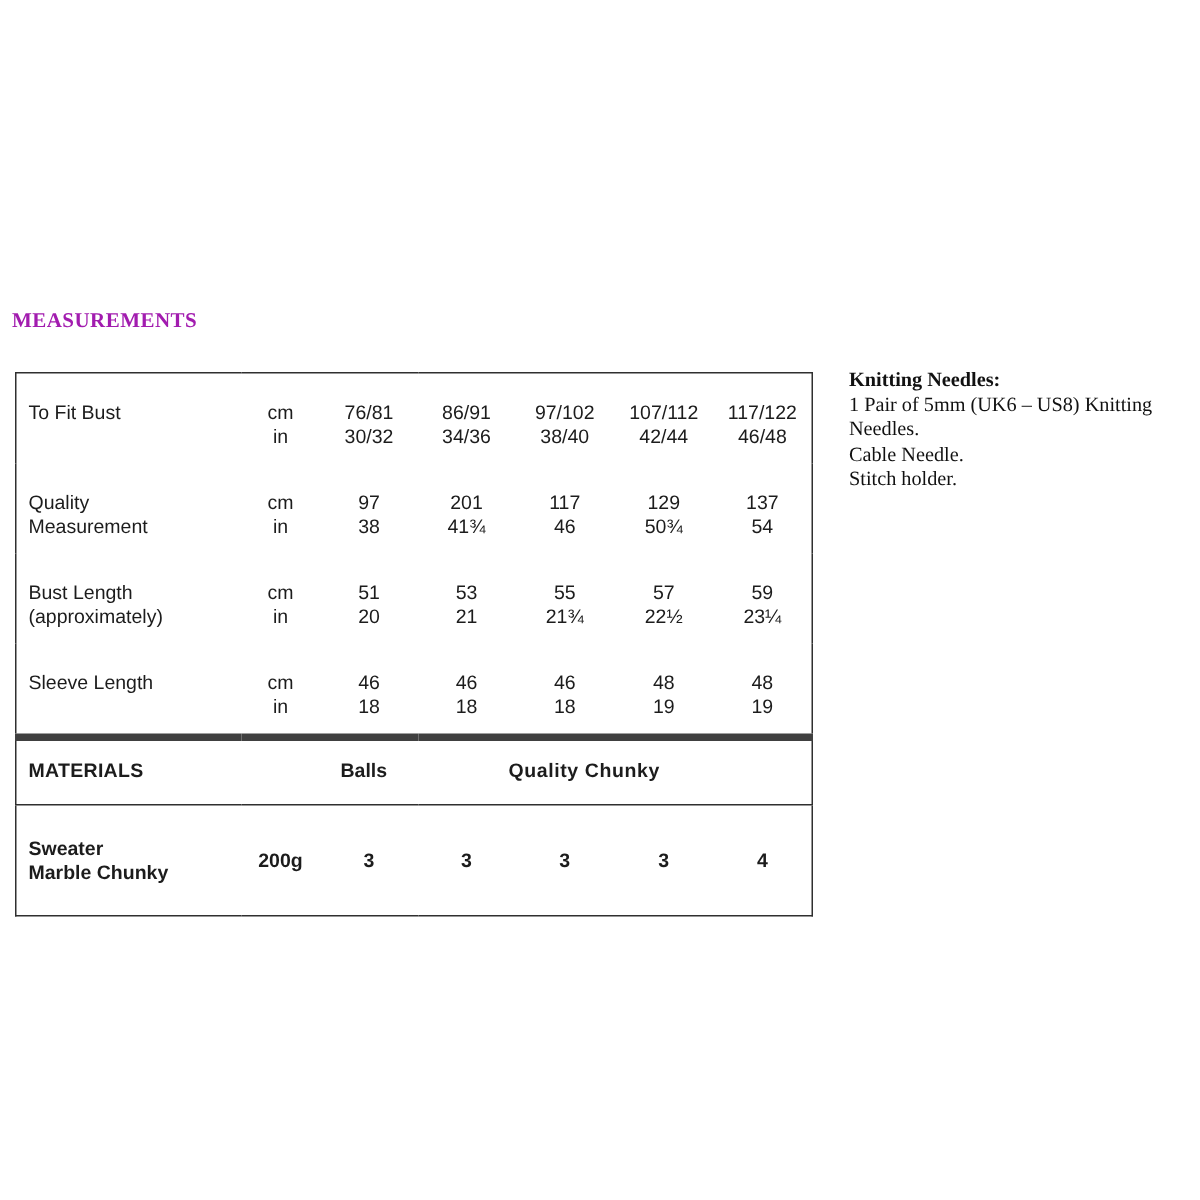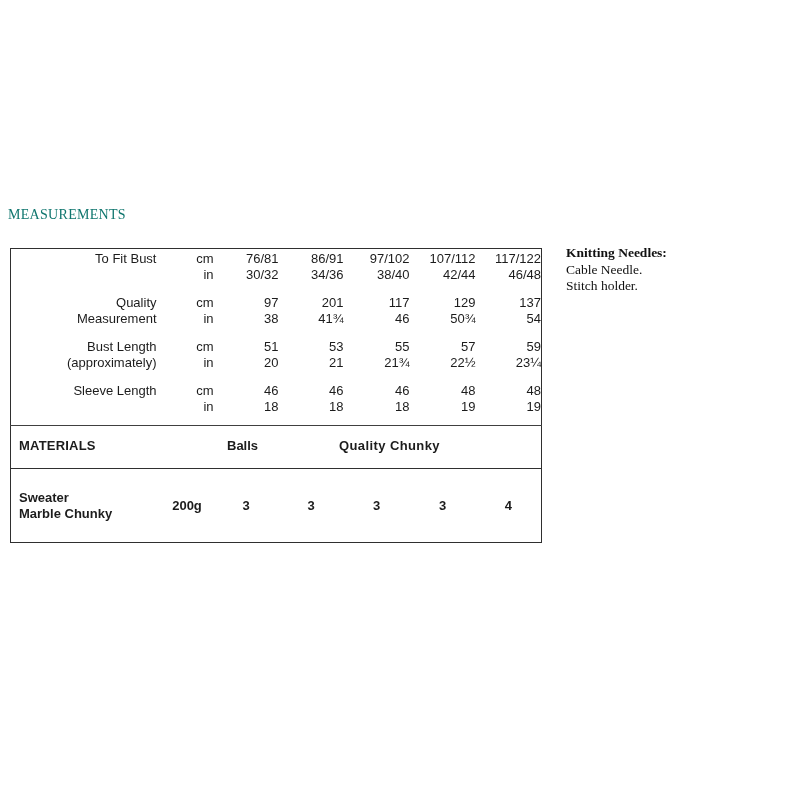--- a/index.html
+++ b/index.html
@@ -7,48 +7,48 @@
     width:800px; height:800px; overflow:hidden;
     font-family:"Liberation Sans", sans-serif;
     color:#1c1c1c;
     -webkit-font-smoothing:antialiased;
   }
   .page { position:relative; width:800px; height:800px; background:#fff; }
 
   .heading {
     position:absolute; left:8px; top:207px;
     font-family:"Liberation Serif", serif;
-    font-weight:normal; font-size:14px; letter-spacing:0.3px;
-    color:#0f766e;
+    font-weight:bold; font-size:14px; letter-spacing:0.3px;
+    color:#a21caf;
   }
 
   
   table.meas {
     position:absolute; left:10px; top:248px;
     width:531px; table-layout:fixed;
     border-collapse:collapse;
     font-size:13px; line-height:16px;
     color:#1c1c1c;
   }
   table.meas, table.meas td { border:0; }
   table.meas { border:1px solid #2f2f2f; }
   td { padding:0; vertical-align:top; }
 
   
   td.v { border-left:1px solid #2f2f2f; }
 
   
-  tr.group td { padding-top:2px; padding-bottom:10px;text-align:right; }
+  tr.group td { padding-top:18px; padding-bottom:10px; }
   td.lbl { text-align:left; padding-left:8px; padding-right:4px; }
   td.ctr { text-align:center; }
   .two-line div { height:16px; }
 
   
   tr.materials td {
-    border-top:1px solid #404040;
+    border-top:5px solid #404040;
     border-bottom:1px solid #2f2f2f;
     height:42px; vertical-align:middle;
   }
   .materials-inner { position:relative; height:18px; font-weight:bold; }
   .materials-inner .m-label { position:absolute; left:8px;  top:0; letter-spacing:0.2px; }
   .materials-inner .m-balls { position:absolute; left:216px; top:0; }
   .materials-inner .m-quality { position:absolute; left:296px; top:0; letter-spacing:0.4px;margin-left:32px; }
 
   
   tr.product td { height:73px; vertical-align:middle; font-weight:bold; }
@@ -226,17 +226,18 @@
       <td class="v ctr">3</td>
       <td class="v ctr">3</td>
       <td class="v ctr">3</td>
       <td class="v ctr">4</td>
     </tr>
   </tbody>
     </table>
 
   <div class="notes">
     <div class="bold">Knitting Needles:</div>
+    <div>1 Pair of 5mm (UK6 – US8) Knitting Needles.</div>
     <div>Cable Needle.</div>
     <div>Stitch holder.</div>
   </div>
 
 </div>
 
 </body></html>

